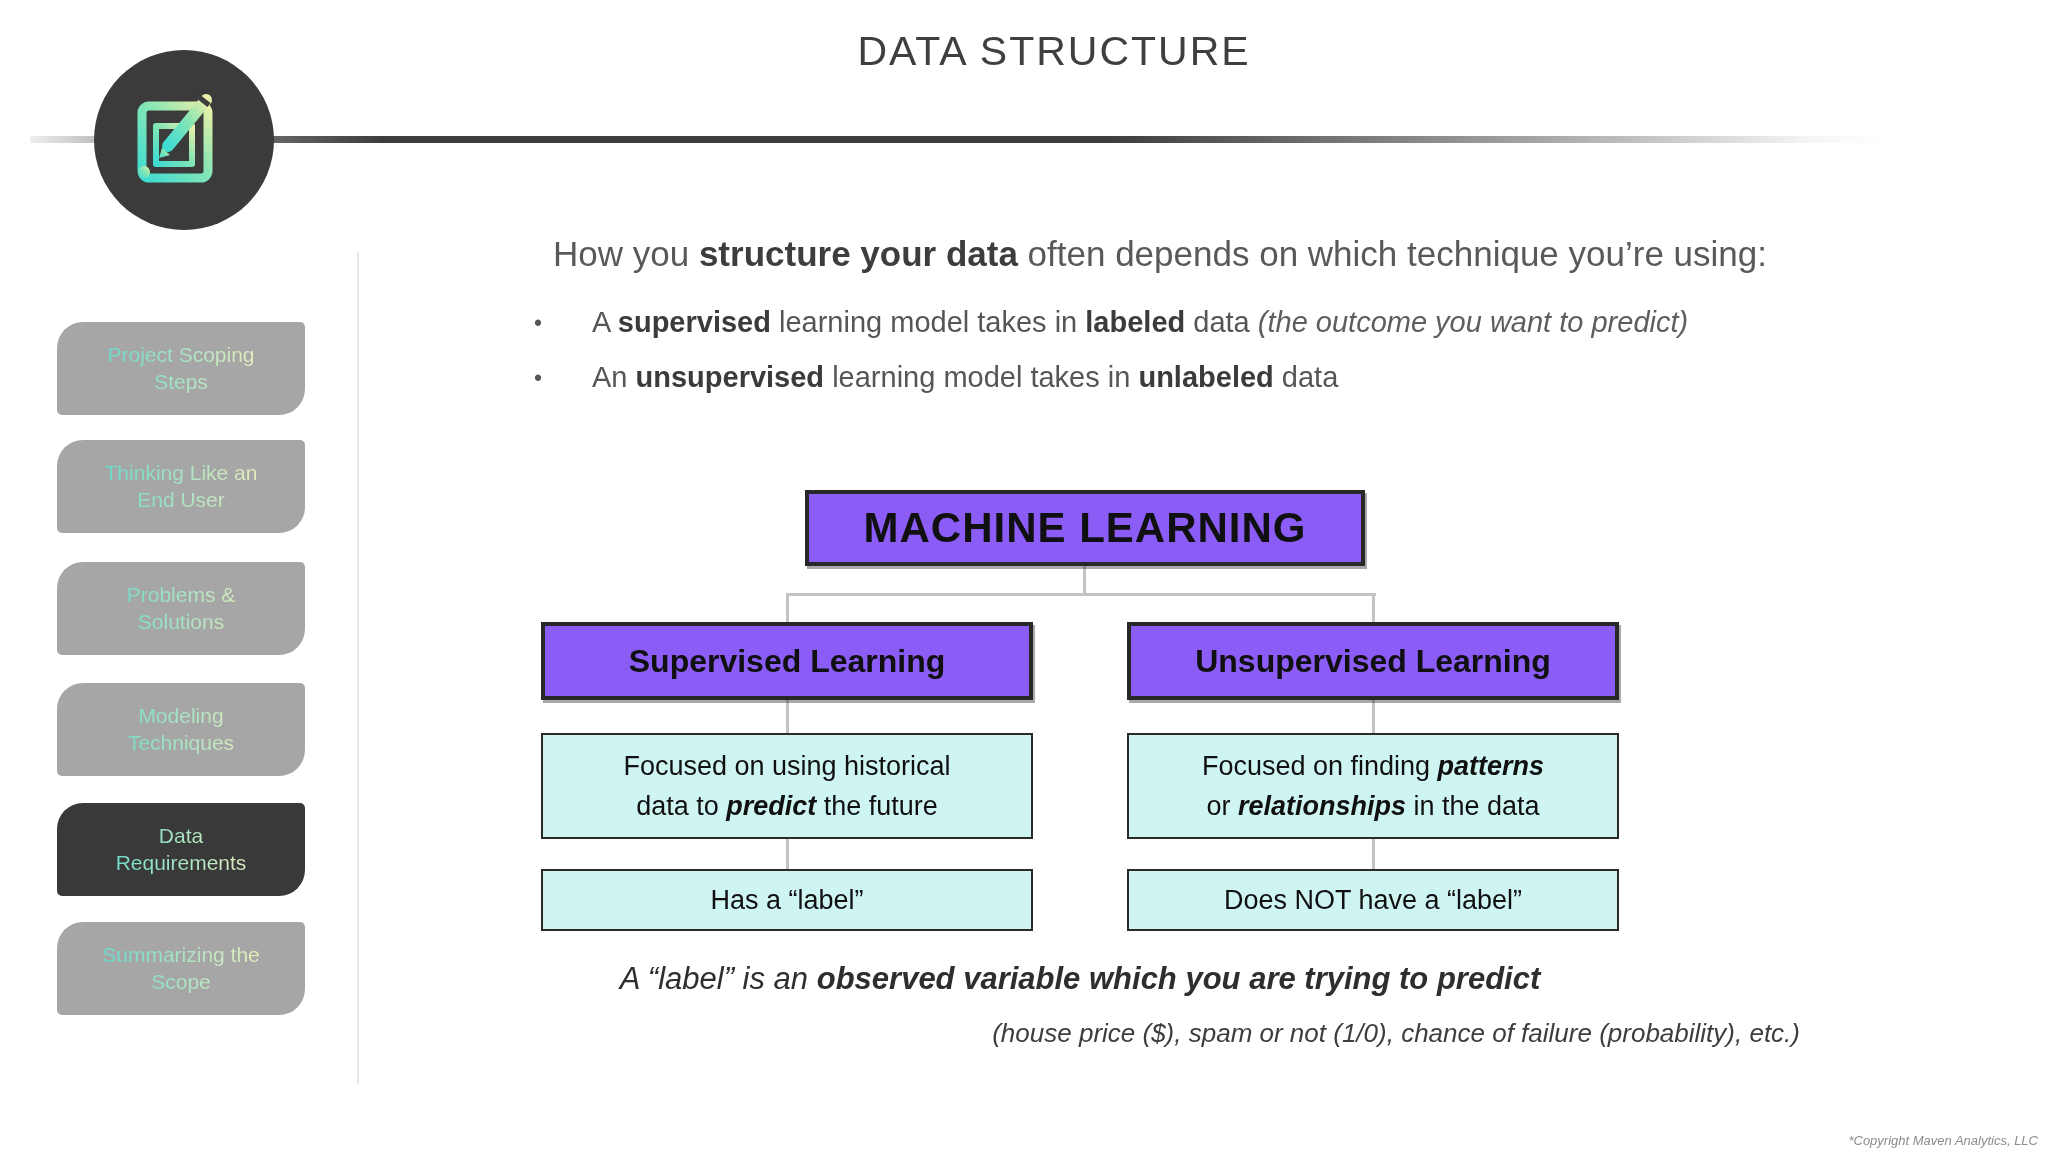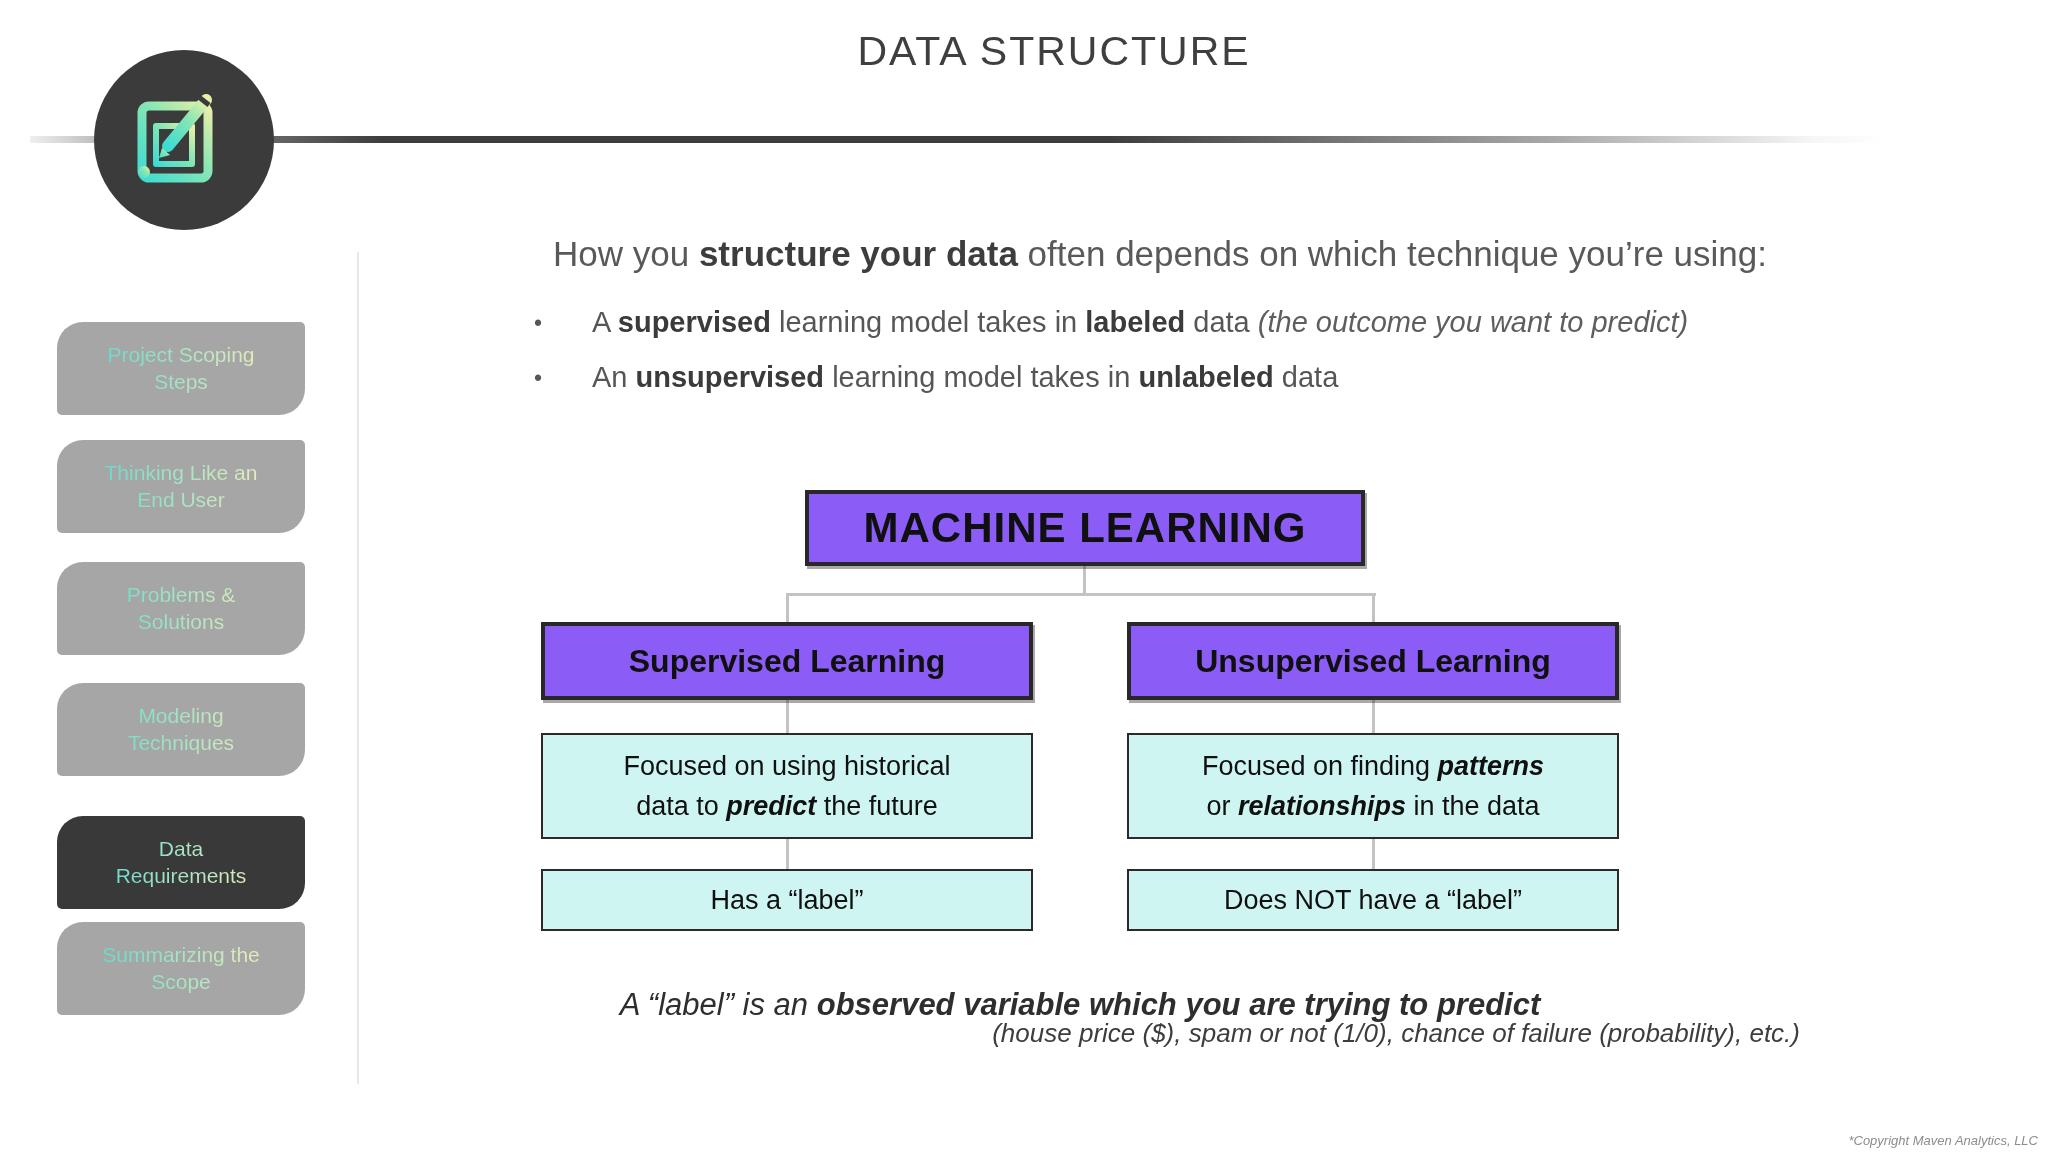--- a/index.html
+++ b/index.html
@@ -12,21 +12,21 @@
   .title-rule{position:absolute;left:30px;top:136px;width:1858px;height:7px;
               background:linear-gradient(to right,#efefef 0%,#8f8f8f 7%,#3d3d3d 19%,
                          #3d3d3d 58%,#a9a9a9 82%,#f6f6f6 96%,#ffffff 100%);}
   .logo{position:absolute;left:92px;top:48px;width:184px;height:184px;}
 
   
   .v-divider{position:absolute;left:357px;top:252px;width:2px;height:832px;background:#e8e8e8;}
   .side-btn{position:absolute;left:57px;width:248px;height:93px;background:#a6a6a6;
             border-radius:26px 5px 26px 5px;display:flex;align-items:center;justify-content:center;
             cursor:pointer;}
-  .side-btn.dark{background:#393939;margin-top:13px;}
+  .side-btn.dark{background:#393939;}
   .side-btn .lbl{width:178px;text-align:center;font-size:21px;line-height:1.25;
             background:linear-gradient(90deg,#5ed9cc 0%,#9fe3c4 45%,#f0eebb 100%);
             -webkit-background-clip:text;background-clip:text;color:transparent;}
 
   
   .heading{position:absolute;left:370px;width:1580px;top:234px;text-align:center;
            font-size:35px;color:#595959;}
   .heading b{color:#3d3d3d;}
   .bullet-row{position:absolute;left:534px;display:flex;font-size:29px;color:#565656;}
   .bullet-row .dot{width:58px;font-size:23px;padding-top:4px;color:#565656;}
@@ -41,21 +41,21 @@
   .pale{background:#cff5f3;border:2px solid #2a2a2a;}
   .ml-box{left:805px;top:490px;width:560px;height:76px;font-size:42px;font-weight:700;letter-spacing:1px;}
   .col-head{top:622px;width:492px;height:78px;font-size:32px;font-weight:700;}
   .sup{left:541px;} .unsup{left:1127px;}
   .desc{top:733px;width:492px;height:106px;font-size:27px;line-height:1.5;}
   .lab{top:869px;width:492px;height:62px;font-size:27px;}
   .bi{font-weight:700;font-style:italic;margin-top:16px;}
   .conn{position:absolute;background:#c3c3c3;}
 
   
-  .caption1{position:absolute;left:360px;width:1440px;top:987px;text-align:center;
+  .caption1{position:absolute;left:360px;width:1440px;top:961px;text-align:center;
             font-size:31px;font-style:italic;color:#2e2e2e;}
   .caption2{position:absolute;left:360px;width:1440px;top:1018px;text-align:right;
             font-size:26px;font-style:italic;color:#3d3d3d;}
   .copyright{position:absolute;right:10px;bottom:4px;font-size:13px;font-style:italic;color:#8c8c8c;}
 </style>
 </head>
 <body>
 
 <div class="slide">
 

